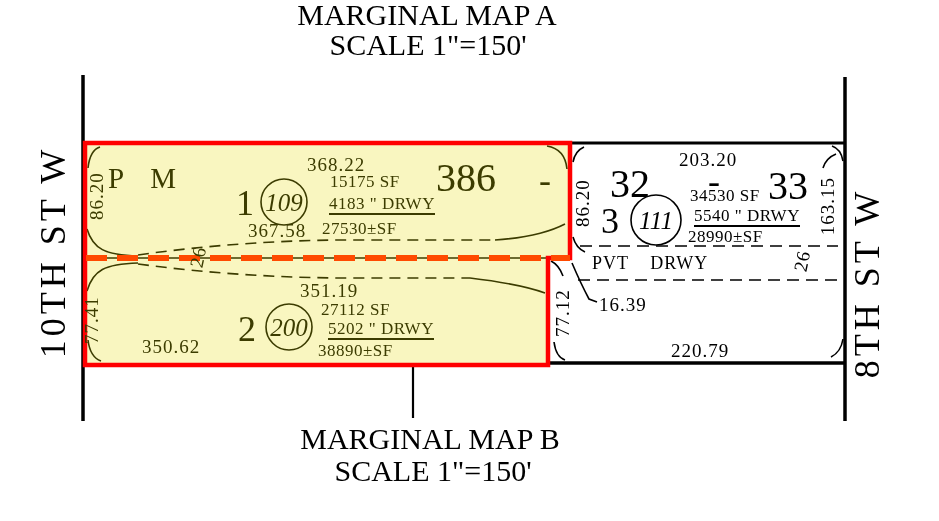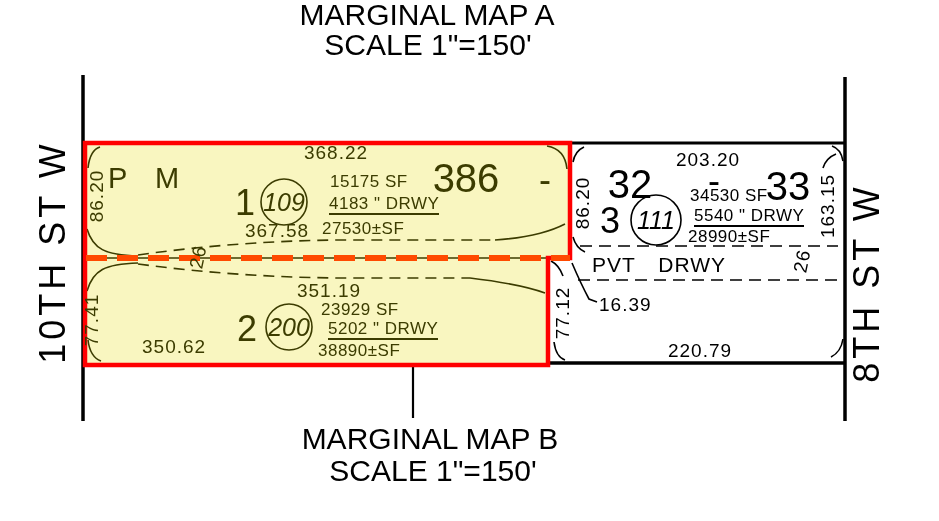--- a/index.html
+++ b/index.html
@@ -1,32 +1,32 @@
 <!DOCTYPE html>
 <html><head>
 <meta charset="utf-8">
 <style>
   html,body{margin:0;padding:0;background:#fff;}
   .stage{position:relative;width:928px;height:521px;background:#fff;overflow:hidden;
-         font-family:Liberation Sans, sans-serif;}
+         font-family:Liberation Serif, serif;}
   .lbl{position:absolute;white-space:nowrap;line-height:1;color:#000;}
   .olv{color:#3c3c00;}
   .ctr{transform:translate(-50%,-50%);}
   .rot{transform:translate(-50%,-50%) rotate(-90deg);}
   .rot78{transform:translate(-50%,-50%) rotate(-78deg);}
   .title{font-size:30px;}
   .street{font-size:36px;letter-spacing:4px;}
   .big{font-size:40px;}
   .lot{font-size:36px;}
   .circ{font-size:25px;font-style:italic;}
   .dim{font-size:19px;letter-spacing:1px;}
   .sf{font-size:17px;letter-spacing:.5px;}
   .underl{border-bottom:2px solid currentColor;padding-bottom:1px;}
   .pm{font-size:29px;letter-spacing:10px;}
-  .pvt{font-size:21px;word-spacing:16px;letter-spacing:1px;}
+  .pvt{font-size:18px;word-spacing:16px;letter-spacing:1px;}
   svg{position:absolute;left:0;top:0;}
 </style>
 </head>
 <body>
 
 <div class="stage">
 
   <svg width="939" height="521" viewBox="0 0 939 521">
 
     <polygon points="85,143 570,143 570,258 548,258 548,365 85,365" fill="#f9f6c0"></polygon>
@@ -75,33 +75,33 @@
   <div class="lbl title ctr" style="left:430px;top:439px;">MARGINAL MAP B</div>
   <div class="lbl title ctr" style="left:433px;top:471px;">SCALE 1"=150'</div>
 
   <div class="lbl street rot" style="left:53px;top:252px;">10TH ST W</div>
   <div class="lbl street rot" style="left:867px;top:283px;">8TH ST W</div>
 
   <div class="lbl pm olv" style="left:108px;top:164px;">P M</div>
   <div class="lbl big olv ctr" style="left:466px;top:178px;">386</div>
   <div class="lbl lot olv ctr" style="left:545px;top:180px;">-</div>
 
-  <div class="lbl dim olv ctr" style="left:336px;top:152px;">368.22</div>
+  <div class="lbl dim olv ctr" style="left:336px;top:164px;">368.22</div>
   <div class="lbl lot olv ctr" style="left:245px;top:203px;">1</div>
   <div class="lbl circ olv ctr" style="left:284px;top:202px;">109</div>
   <div class="lbl sf olv" style="left:330px;top:173px;">15175 SF</div>
   <div class="lbl sf olv underl" style="left:329px;top:195px;">4183 " DRWY</div>
   <div class="lbl sf olv" style="left:322px;top:220px;">27530±SF</div>
   <div class="lbl dim olv ctr" style="left:277px;top:230px;">367.58</div>
   <div class="lbl dim olv rot" style="left:96px;top:196px;">86.20</div>
 
   <div class="lbl dim olv ctr" style="left:329px;top:290px;">351.19</div>
   <div class="lbl lot olv ctr" style="left:247px;top:329px;">2</div>
   <div class="lbl circ olv ctr" style="left:289px;top:327px;">200</div>
-  <div class="lbl sf olv" style="left:321px;top:301px;">23929 SF</div>
+  <div class="lbl sf olv" style="left:321px;top:301px;">27112 SF</div>
   <div class="lbl sf olv underl" style="left:328px;top:320px;">5202 " DRWY</div>
   <div class="lbl sf olv" style="left:318px;top:342px;">38890±SF</div>
   <div class="lbl dim olv" style="left:142px;top:337px;">350.62</div>
   <div class="lbl dim olv rot" style="left:91px;top:320px;">77.41</div>
 
   <div class="lbl big ctr" style="left:630px;top:184px;">32</div>
   <div class="lbl dim ctr" style="left:708px;top:159px;">203.20</div>
   <div class="lbl lot ctr" style="left:714px;top:181px;">-</div>
   <div class="lbl big ctr" style="left:788px;top:186px;">33</div>
   <div class="lbl lot ctr" style="left:610px;top:221px;">3</div>

